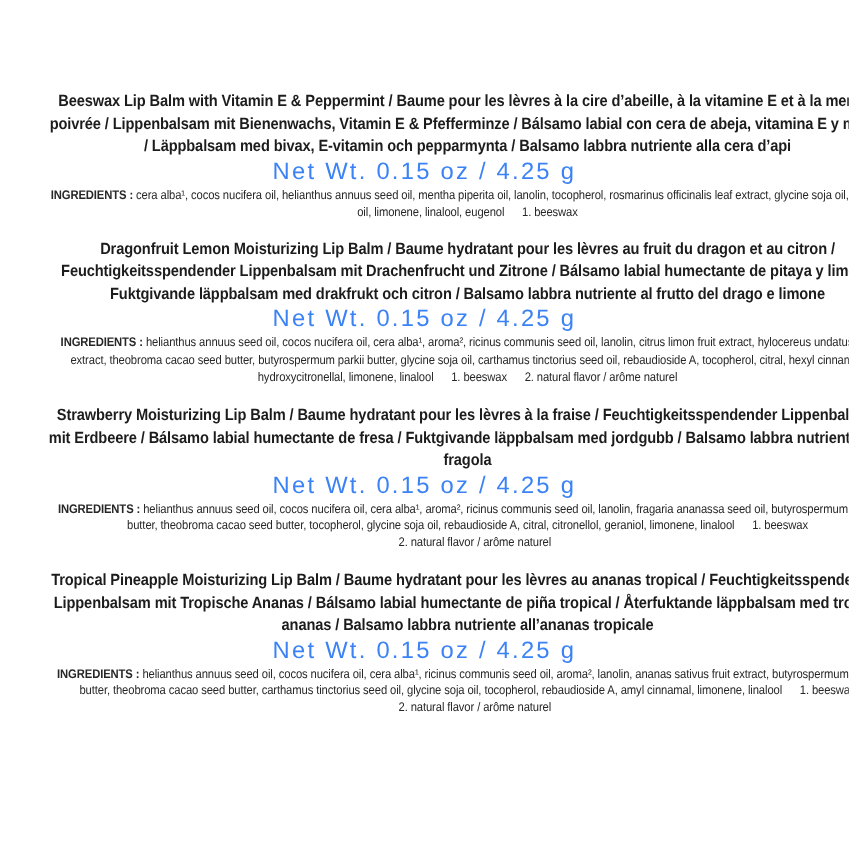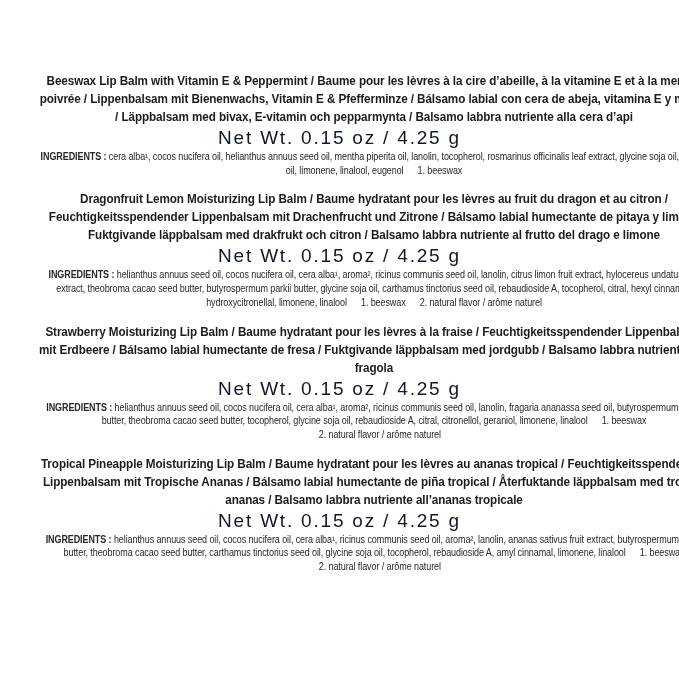--- a/index.html
+++ b/index.html
@@ -37,21 +37,21 @@
     font-weight: 700;
     letter-spacing: -0.1px;
     color: #1c1c1c;
   }
   .netwt {
     margin: 1px 0 2px 0;
     font-size: 19px;
     line-height: 21px;
     font-weight: 400;
     letter-spacing: 1.8px;
-    color: #0f172a;
+    color: #3b82f6;
   }
   .ingredients {
     margin: 0;
     font-size: 10px;
     line-height: 13.7px;
     letter-spacing: -0.1px;
     color: #272727;
   }
   .ing-label {
     font-weight: 700;

